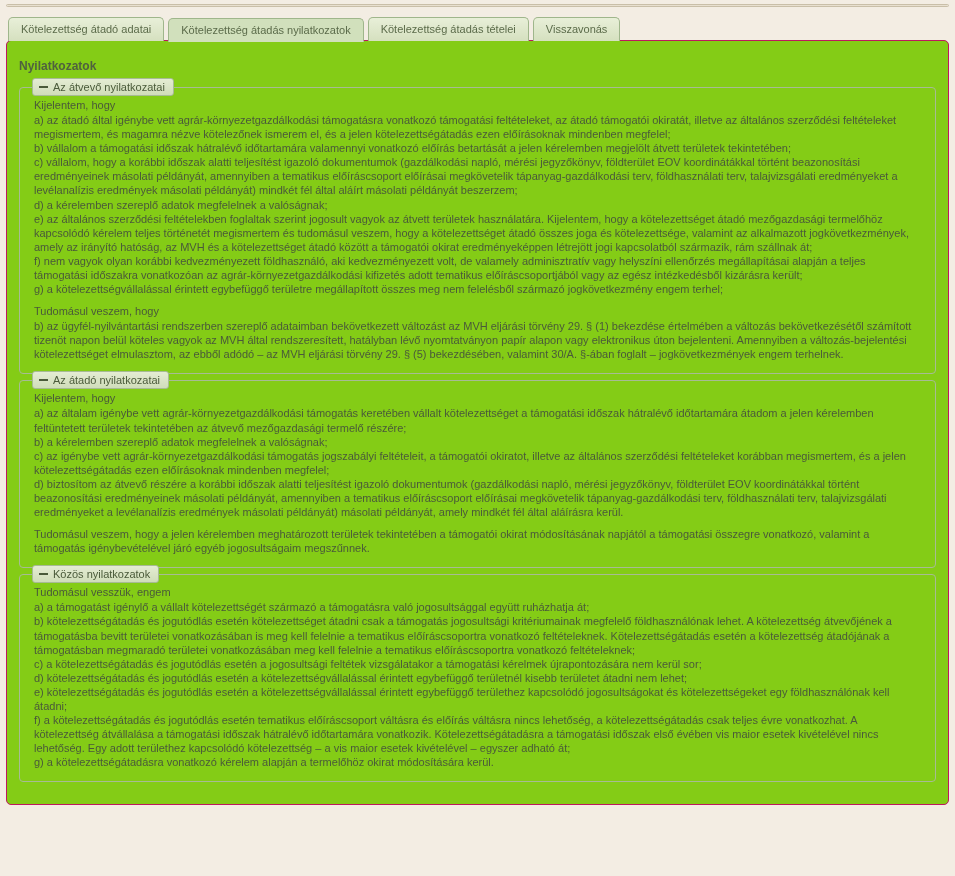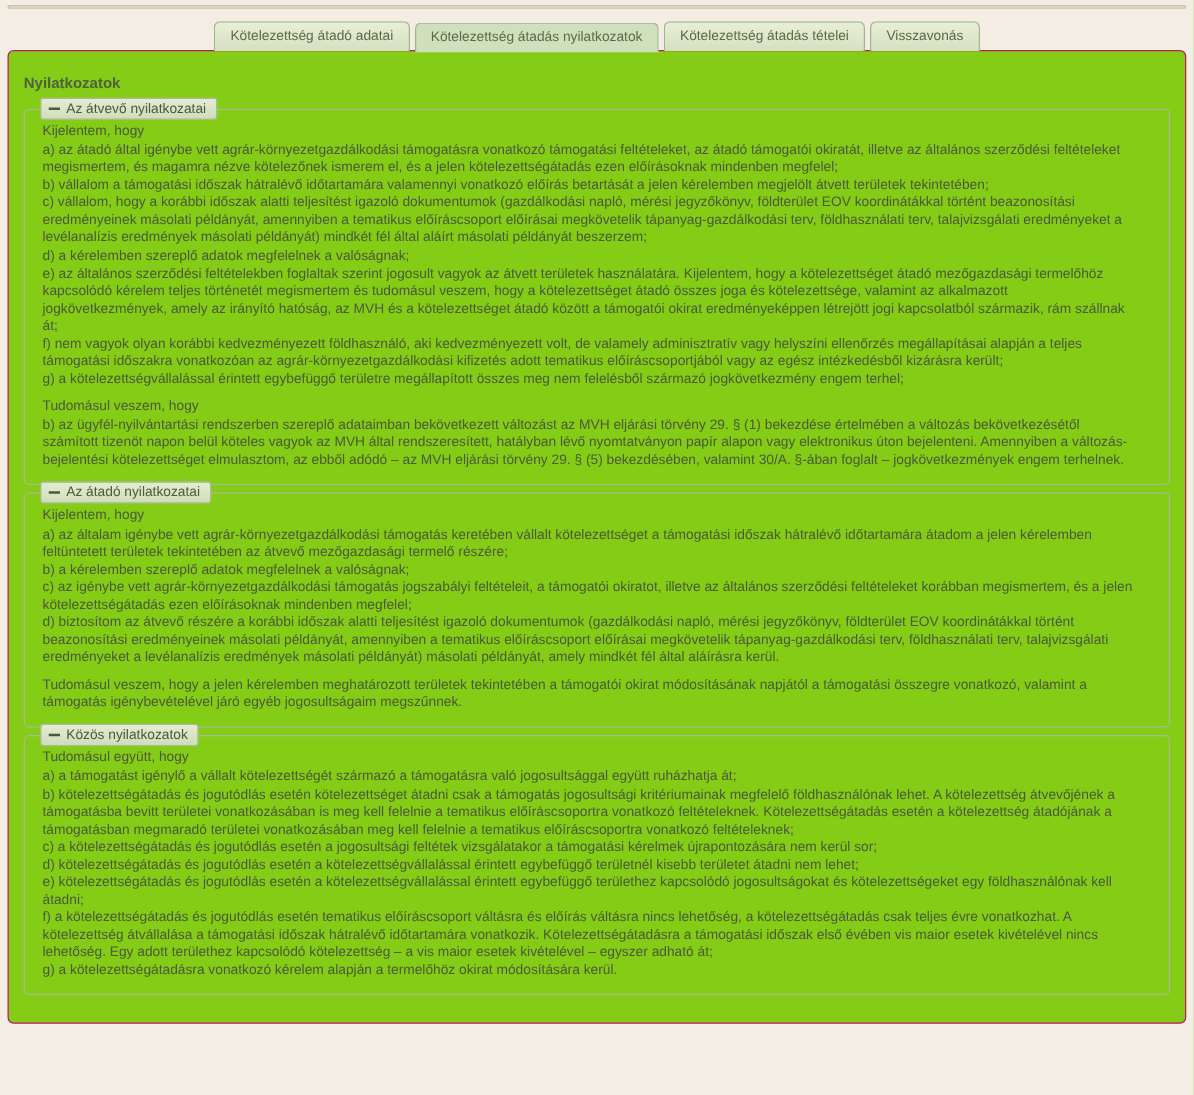--- a/index.html
+++ b/index.html
@@ -1,15 +1,15 @@
 <!DOCTYPE html>
 <html><head>
 <meta charset="utf-8">
 <style>
-  * { box-sizing: border-box; margin: 0; padding: 0; justify-content: center; }
+  * { box-sizing: border-box; margin: 0; padding: 0; }
   body {
     font-family: Arial, Helvetica, sans-serif;
     font-size: 11px;
     background: #f3ede3;
     color: #4a5a3a;
     width: 955px;
   }
   .top-strip {
     height: 3px;
     background: #e8e0d0;
@@ -51,21 +51,21 @@
   .panel-title {
     font-weight: bold;
     color: #4f613f;
     margin-bottom: 14px;
     font-size: 12px;
   }
   .fieldset {
     border: 1px solid #a7bb94;
     border-radius: 4px;
     margin-bottom: 6px;
-    padding: 10px 28px 12px 14px;
+    padding: 10px 14px 12px 14px;
     position: relative;
   }
   .legend {
     position: absolute;
     top: -10px;
     left: 12px;
     background: linear-gradient(#e4ecd3, #d0ddba);
     border: 1px solid #a7bb94;
     border-radius: 3px;
     padding: 2px 8px 2px 6px;
@@ -139,21 +139,21 @@
     <div class="para">d) biztosítom az átvevő részére a korábbi időszak alatti teljesítést igazoló dokumentumok (gazdálkodási napló, mérési jegyzőkönyv, földterület EOV koordinátákkal történt beazonosítási eredményeinek másolati példányát, amennyiben a tematikus előíráscsoport előírásai megkövetelik tápanyag-gazdálkodási terv, földhasználati terv, talajvizsgálati eredményeket a levélanalízis eredmények másolati példányát) másolati példányát, amely mindkét fél által aláírásra kerül.</div>
     <div class="spacer"></div>
     <div class="para">Tudomásul veszem, hogy a jelen kérelemben meghatározott területek tekintetében a támogatói okirat módosításának napjától a támogatási összegre vonatkozó, valamint a támogatás igénybevételével járó egyéb jogosultságaim megszűnnek.</div>
   </div>
 
   <div class="fieldset">
     <div class="legend">
       <span class="minus"></span>
       <span>Közös nyilatkozatok</span>
     </div>
-    <div class="para lead">Tudomásul együtt, hogy</div>
+    <div class="para lead">Tudomásul vesszük, engem</div>
     <div class="para">a) a támogatást igénylő a vállalt kötelezettségét származó a támogatásra való jogosultsággal együtt ruházhatja át;</div>
     <div class="para">b) kötelezettségátadás és jogutódlás esetén kötelezettséget átadni csak a támogatás jogosultsági kritériumainak megfelelő földhasználónak lehet. A kötelezettség átvevőjének a támogatásba bevitt területei vonatkozásában is meg kell felelnie a tematikus előíráscsoportra vonatkozó feltételeknek. Kötelezettségátadás esetén a kötelezettség átadójának a támogatásban megmaradó területei vonatkozásában meg kell felelnie a tematikus előíráscsoportra vonatkozó feltételeknek;</div>
     <div class="para">c) a kötelezettségátadás és jogutódlás esetén a jogosultsági feltétek vizsgálatakor a támogatási kérelmek újrapontozására nem kerül sor;</div>
     <div class="para">d) kötelezettségátadás és jogutódlás esetén a kötelezettségvállalással érintett egybefüggő területnél kisebb területet átadni nem lehet;</div>
     <div class="para">e) kötelezettségátadás és jogutódlás esetén a kötelezettségvállalással érintett egybefüggő területhez kapcsolódó jogosultságokat és kötelezettségeket egy földhasználónak kell átadni;</div>
     <div class="para">f) a kötelezettségátadás és jogutódlás esetén tematikus előíráscsoport váltásra és előírás váltásra nincs lehetőség, a kötelezettségátadás csak teljes évre vonatkozhat. A kötelezettség átvállalása a támogatási időszak hátralévő időtartamára vonatkozik. Kötelezettségátadásra a támogatási időszak első évében vis maior esetek kivételével nincs lehetőség. Egy adott területhez kapcsolódó kötelezettség – a vis maior esetek kivételével – egyszer adható át;</div>
     <div class="para">g) a kötelezettségátadásra vonatkozó kérelem alapján a termelőhöz okirat módosítására kerül.</div>
   </div>
 
 </div>

